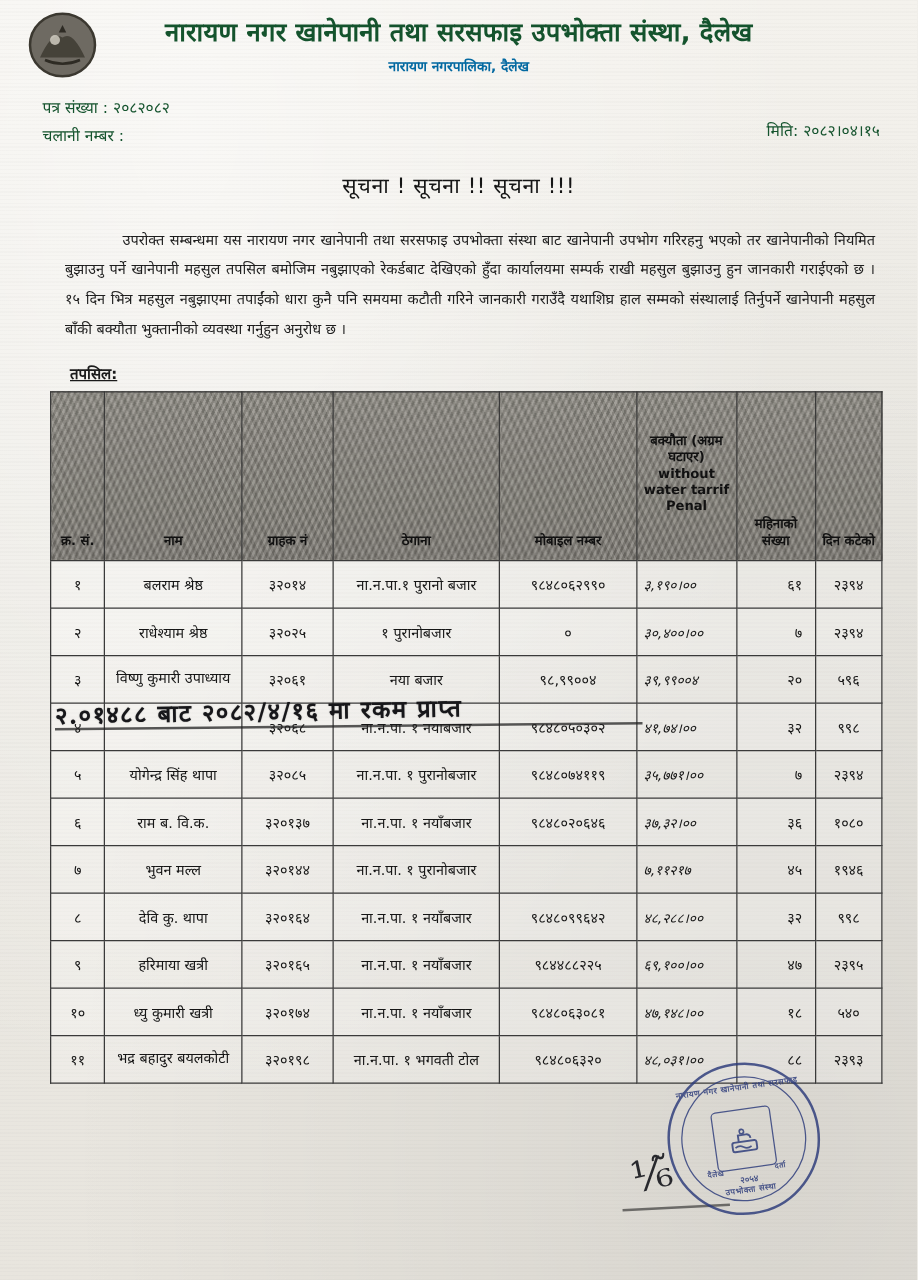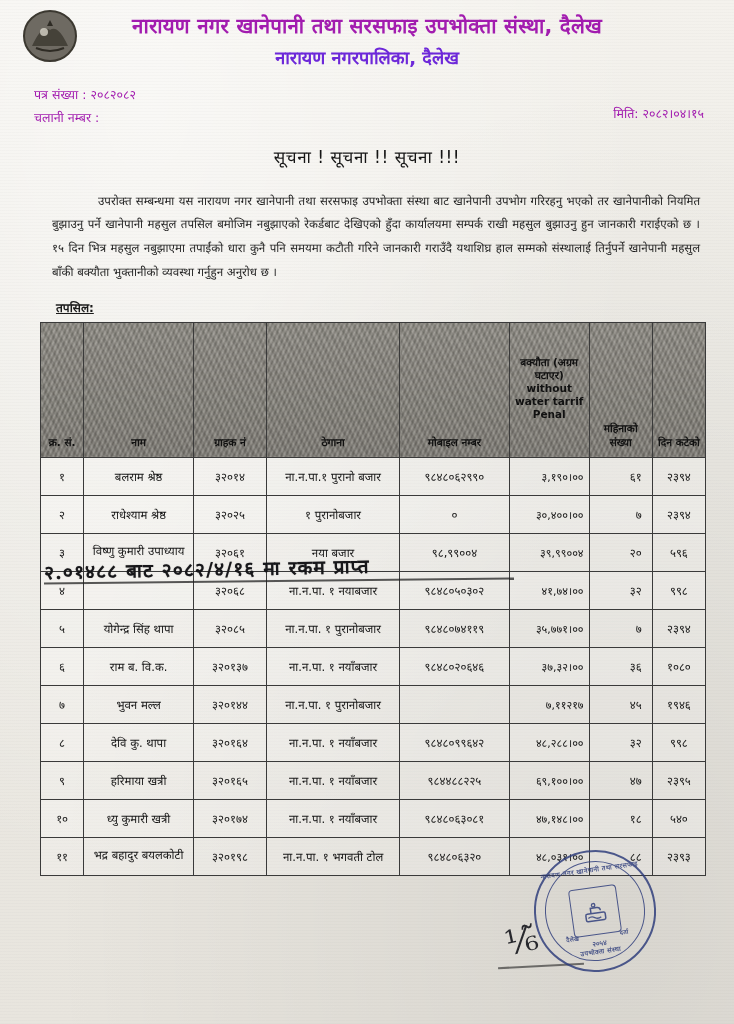--- a/index.html
+++ b/index.html
@@ -51,38 +51,38 @@
     position: absolute;
     left: 22px;
     top: 8px;
     width: 56px;
     height: 56px;
   }
   .org-name {
     font-size: 20.5px;
     font-weight: bold;
     letter-spacing: .2px;
-    color: #a21caf;
+    color: #14532d;
     line-height: 1.25;
     margin-top: 4px;
     font-family: "DejaVu Sans", sans-serif;
   }
   .org-sub {
-    font-size: 18px;
-    font-weight: bold;
-    color: #6d28d9;
+    font-size: 11px;
+    font-weight: bold;
+    color: #0369a1;
     margin-top: 5px;
   }
 
   .meta {
     position: relative;
     margin: 14px 30px 0 34px;
     height: 46px;
     font-size: 12.5px;
-    color: #a21caf;
+    color: #14532d;
   }
   .meta .left { position: absolute; left: 0; top: 0; line-height: 1.9; }
   .meta .right { position: absolute; right: 0; top: 22px; }
 
   .notice-title {
     text-align: center;
     font-size: 17px;
     font-weight: normal;
     color: #151515;
     letter-spacing: .5px;
@@ -141,21 +141,21 @@
   tbody td {
     height: 33px;
     font-size: 11.5px;
     color: #161616;
     padding: 2px 5px;
     background: rgba(255,255,255,0.30);
   }
   tbody td.c { text-align: center; }
   tbody td.l { text-align: center; }
   tbody td.r { text-align: right; padding-right: 10px; }
-  tbody td.num-amt { text-align: right; font-size: 11px; }
+  tbody td.num-amt { text-align: left; font-size: 11px; font-style: italic; }
   tbody tr:nth-child(odd) td { background: rgba(255,255,255,0.22); }
 
   .two-line { line-height: 1.35; }
 
   
   .handwriting {
     position: absolute;
     left: 44px;
     top: 556px;
     z-index: 6;

